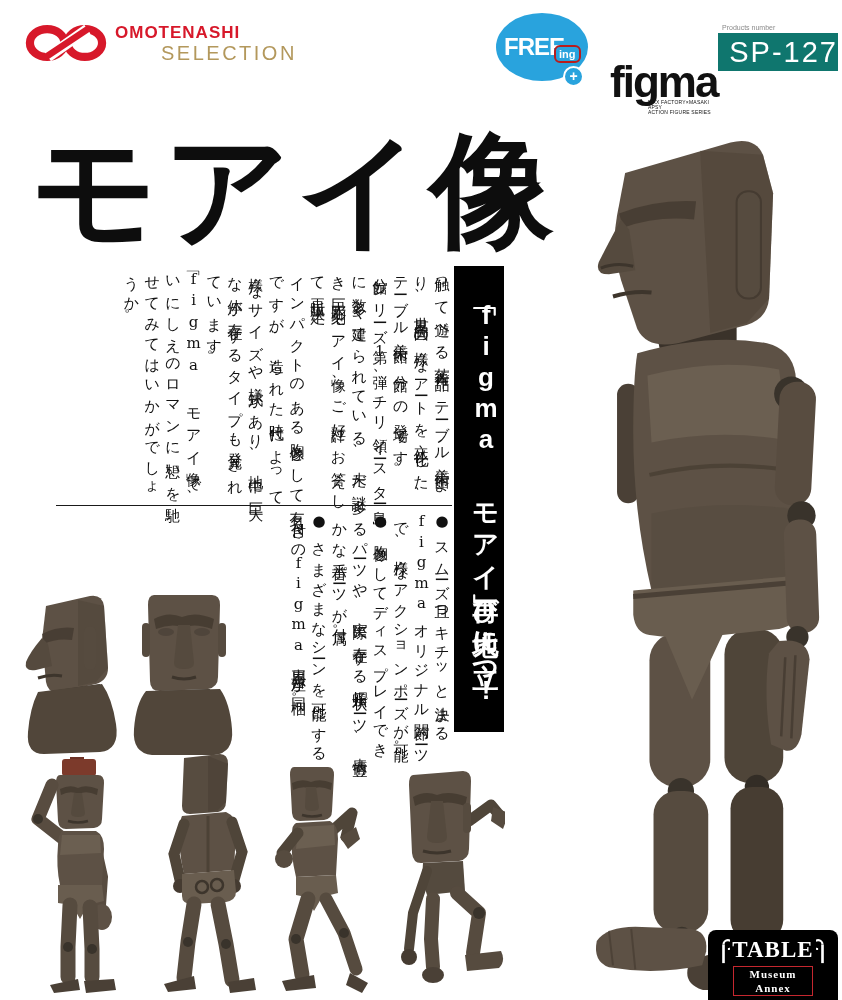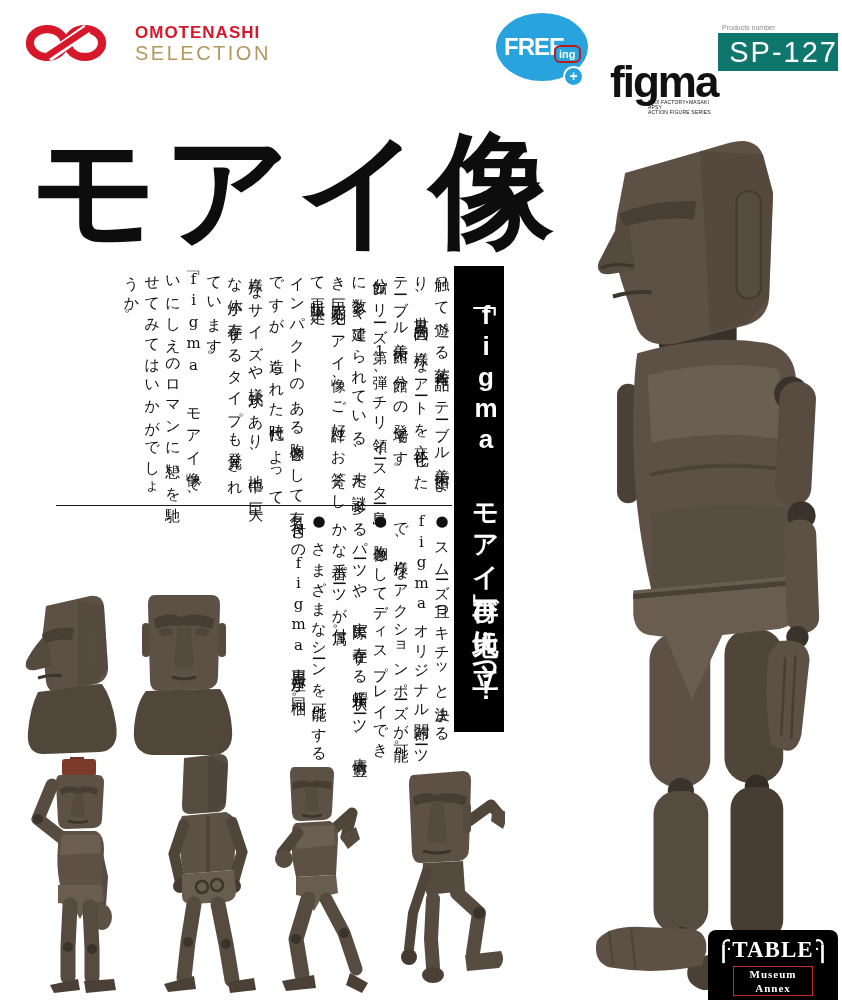--- a/index.html
+++ b/index.html
@@ -1,24 +1,24 @@
 <!DOCTYPE html>
 <html><head>
 <meta charset="utf-8">
 <style>
   html,body{margin:0;padding:0;background:#fff;}
   .page{position:relative;width:842px;height:1000px;background:#fff;overflow:hidden;
         font-family:"Liberation Sans","DejaVu Sans",sans-serif;}
 
   
-  .omo-logo{position:absolute;left:25px;top:22px;display:flex;align-items:center;gap:20px;}
+  .omo-logo{position:absolute;left:25px;top:22px;display:flex;align-items:center;}
   .omo-sym{width:82px;height:42px;}
   .omo-text{margin-left:8px;line-height:1;}
   .omo-l1{font-size:17px;font-weight:bold;color:#d7182a;letter-spacing:1px;}
-  .omo-l2{font-size:20px;font-weight:400;color:#b3985c;letter-spacing:2.5px;margin-top:2px;}
+  .omo-l2{font-size:20px;font-weight:400;color:#b3985c;letter-spacing:2.5px;margin-top:2px;margin-left:46px;}
 
   .freeing{position:absolute;left:496px;top:13px;width:94px;height:74px;}
   .free-ellipse{position:absolute;left:0;top:0;width:92px;height:68px;border-radius:50%;
                 background:#29a3dd;}
   .free-txt{position:absolute;left:8px;top:20px;color:#fff;font-weight:800;font-size:24px;
             letter-spacing:-1px;text-shadow:0 0 2px #29a3dd;}
   .ing-box{position:absolute;left:58px;top:32px;border:2px solid #b91c1c;border-radius:6px;
            background:#29a3dd;color:#fff;font-size:11px;font-weight:bold;padding:0 3px;line-height:14px;}
   .free-plus{position:absolute;right:6px;bottom:0;width:17px;height:17px;border-radius:50%;
              background:#29a3dd;border:2.5px solid #fff;color:#fff;font-size:14px;font-weight:bold;

